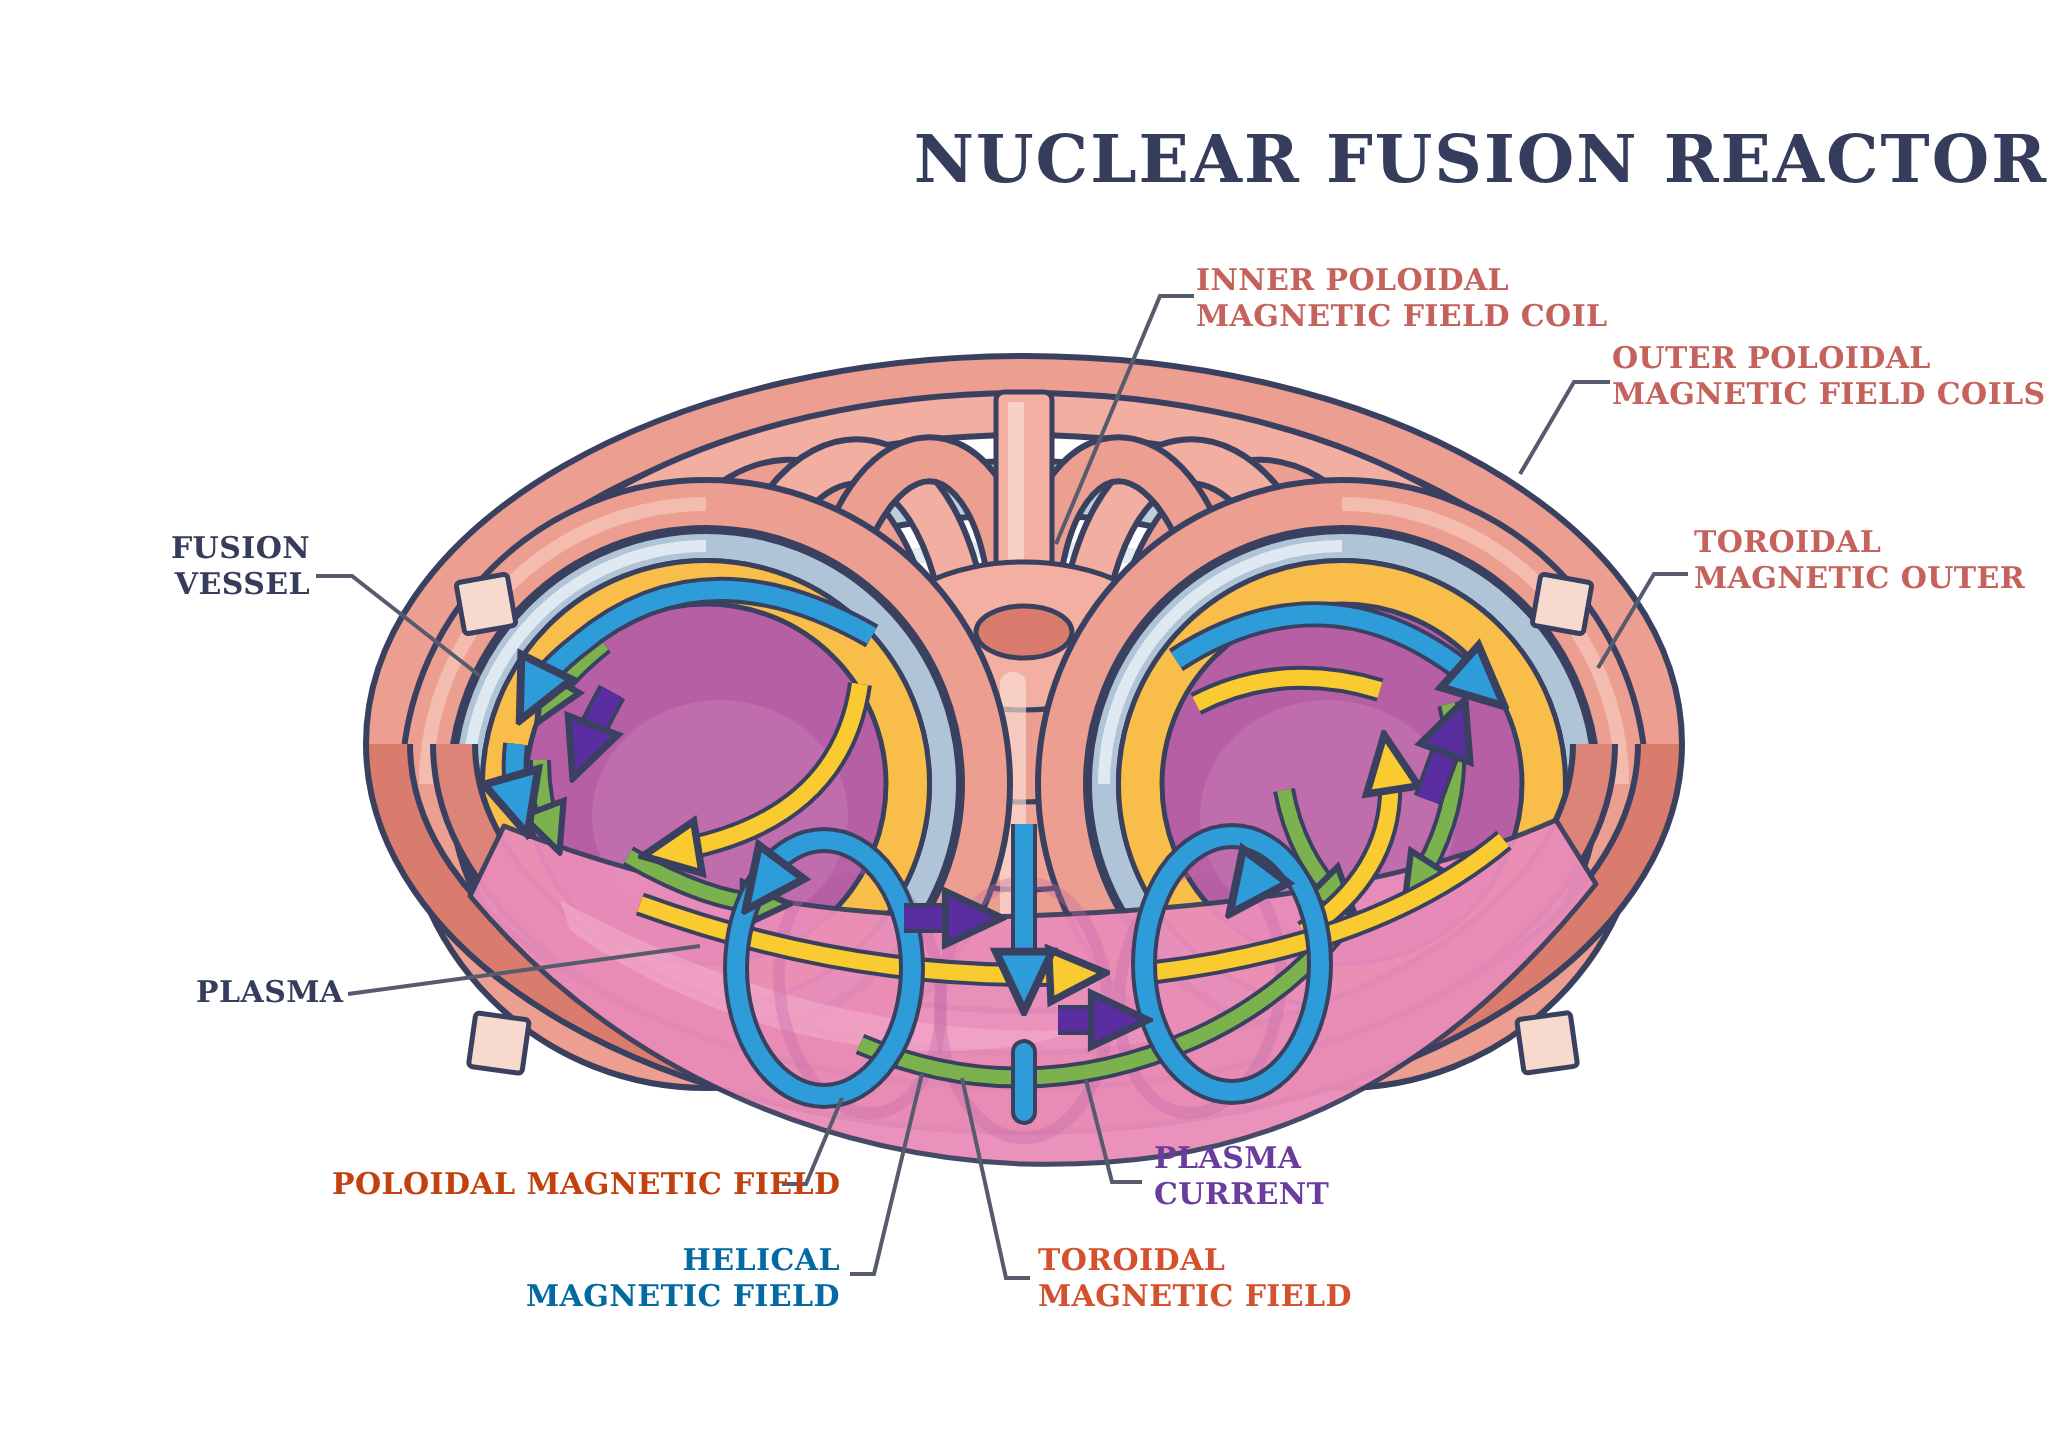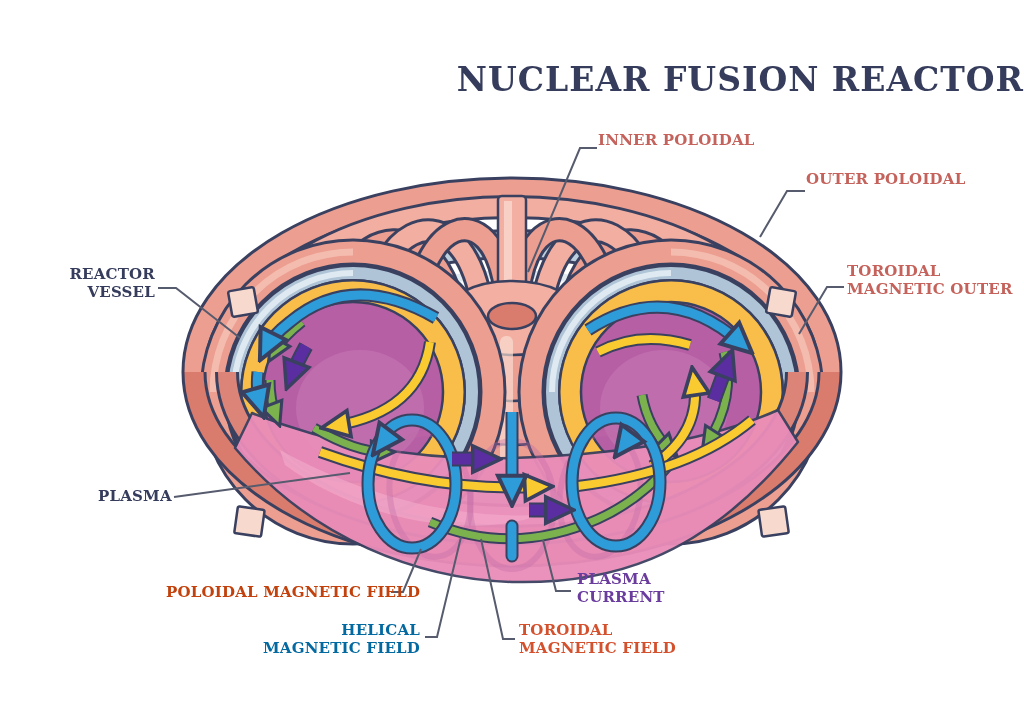--- a/index.html
+++ b/index.html
@@ -201,33 +201,35 @@
     <path d="M 425 637 L 437 637 L 461 537"></path>
     <path d="M 515 639 L 503 639 L 481 539"></path>
     <path d="M 571 591 L 556 591 L 543 540"></path>
   </g>
 </svg>
 
 <div class="title">NUCLEAR FUSION REACTOR</div>
 
 <div class="label red" id="lb-inner">
   <span>INNER POLOIDAL</span><br>
+  <span>MAGNETIC FIELD COIL</span>
 </div>
 
 <div class="label red" id="lb-outer">
   <span>OUTER POLOIDAL</span><br>
+  <span>MAGNETIC FIELD COILS</span>
 </div>
 
 <div class="label red" id="lb-torcoils">
   <span>TOROIDAL</span><br>
   <span>MAGNETIC OUTER</span>
 </div>
 
 <div class="label navy" id="lb-vacuum">
-  <span>REACTOR</span><br>
+  <span>FUSION</span><br>
   <span>VESSEL</span>
 </div>
 
 <div class="label navy" id="lb-plasma">
   <span>PLASMA</span>
 </div>
 
 <div class="label blue" id="lb-polfield">
   <span>POLOIDAL MAGNETIC FIELD</span>
 </div>

